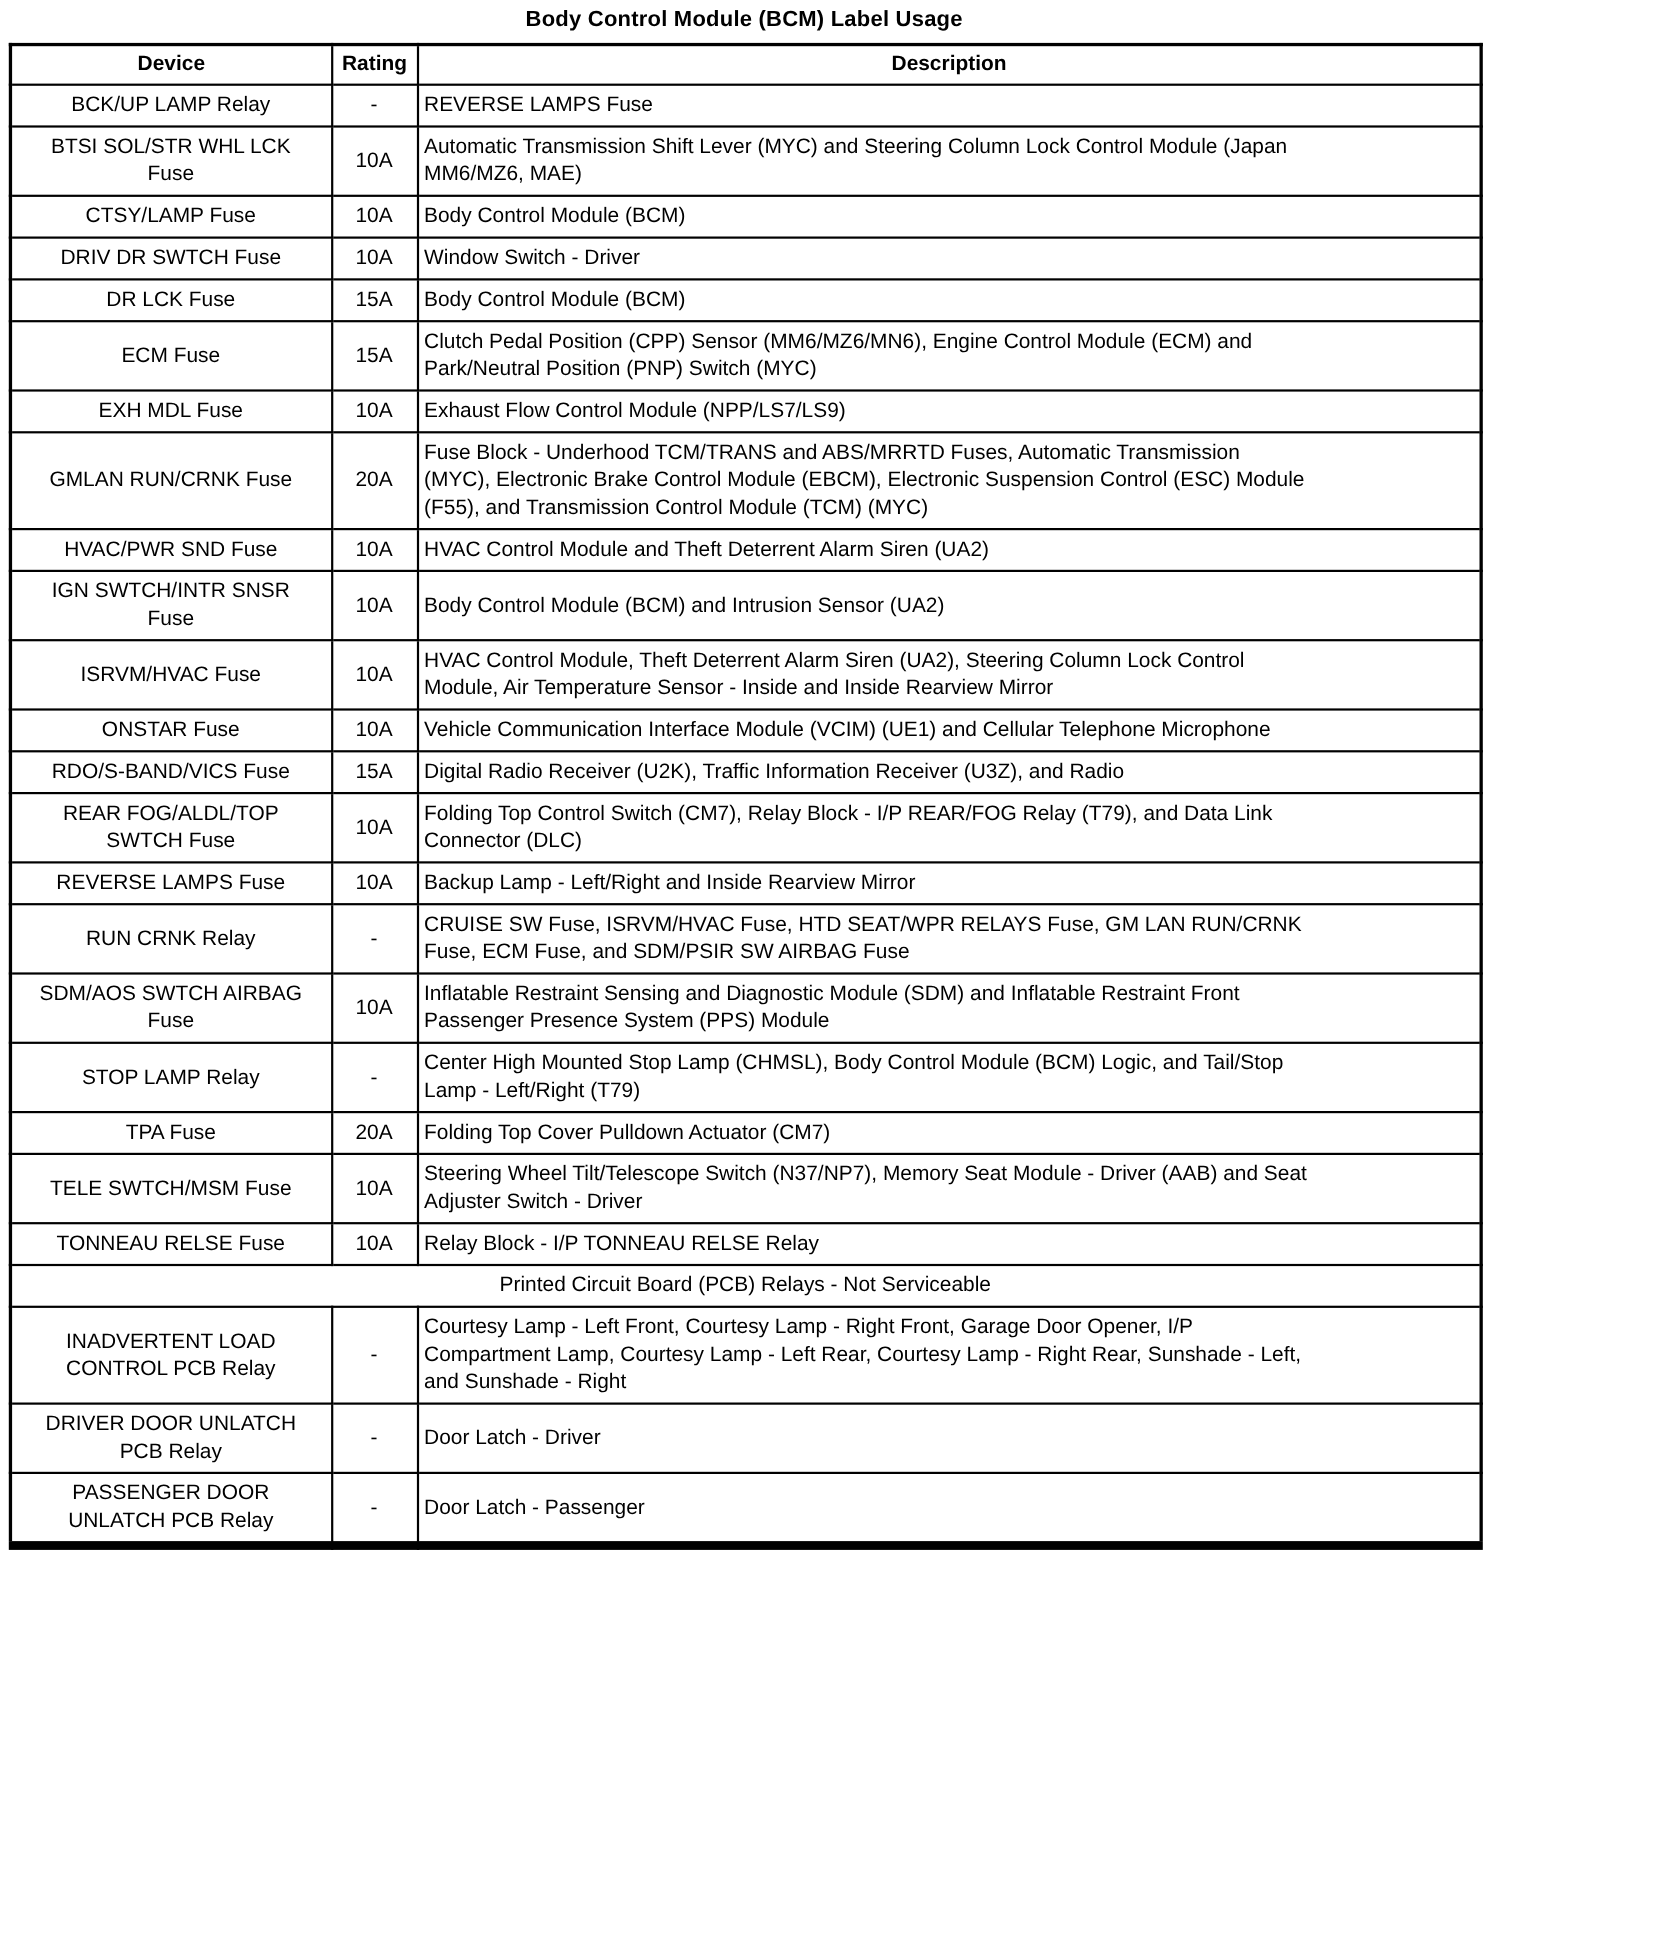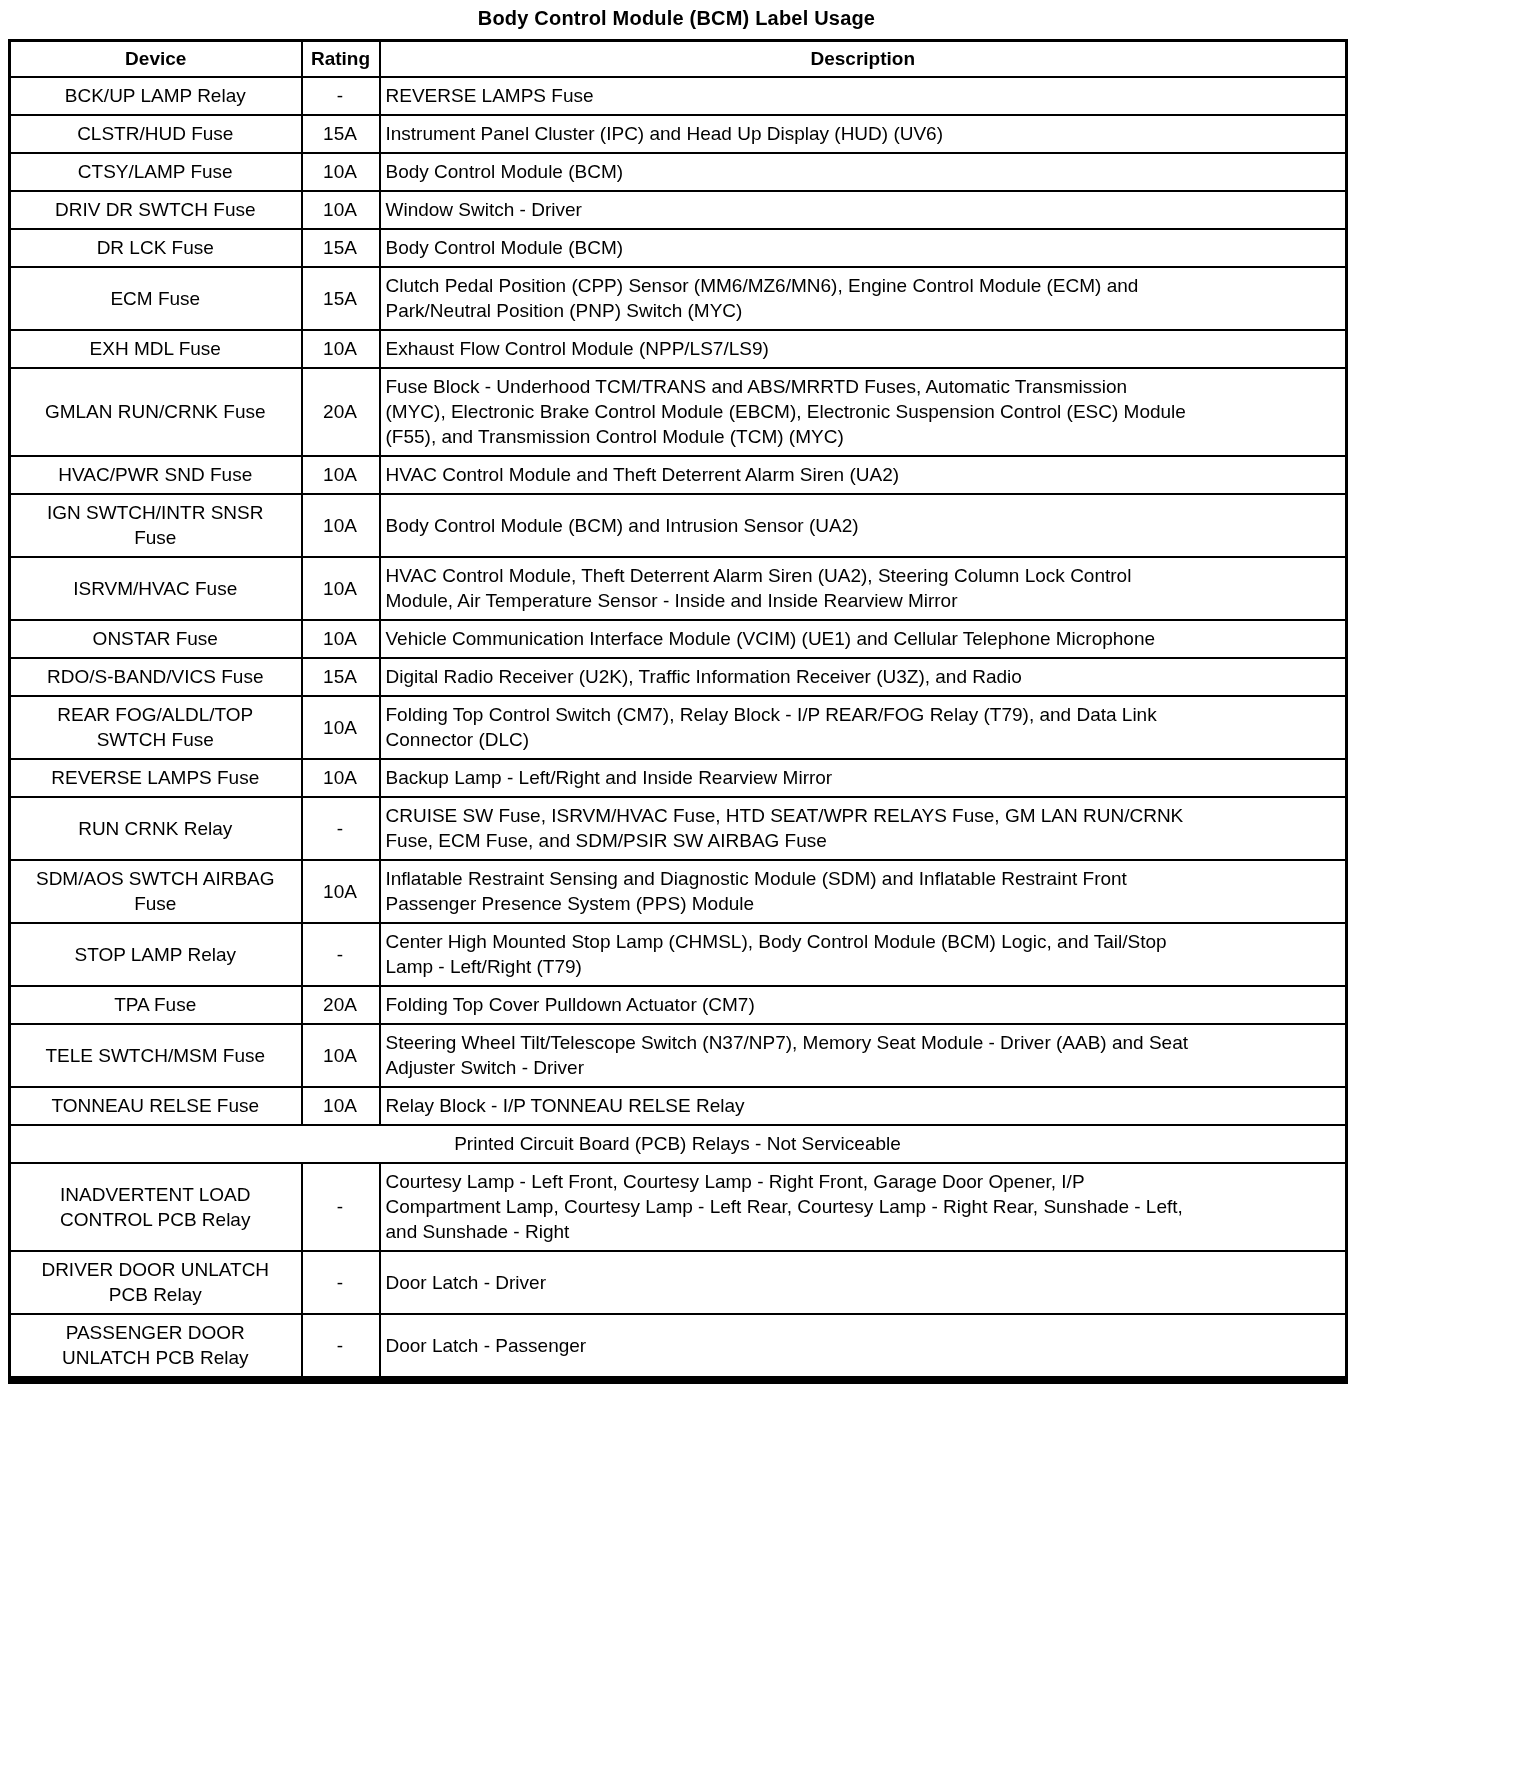--- a/index.html
+++ b/index.html
@@ -87,23 +87,25 @@
         <th>Description</th>
       </tr>
     </thead>
     <tbody>
         <tr>
           <td class="device">BCK/UP LAMP Relay</td>
           <td class="rating">-</td>
           <td class="desc">REVERSE LAMPS Fuse</td>
         </tr>
         <tr>
-          <td class="device">CLSTR/HUD Fuse</td>
-          <td class="rating">15A</td>
-          <td class="desc">Instrument Panel Cluster (IPC) and Head Up Display (HUD) (UV6)</td>
+          <td class="device">BTSI SOL/STR WHL LCK
+Fuse</td>
+          <td class="rating">10A</td>
+          <td class="desc">Automatic Transmission Shift Lever (MYC) and Steering Column Lock Control Module (Japan
+MM6/MZ6, MAE)</td>
         </tr>
         <tr>
           <td class="device">CTSY/LAMP Fuse</td>
           <td class="rating">10A</td>
           <td class="desc">Body Control Module (BCM)</td>
         </tr>
         <tr>
           <td class="device">DRIV DR SWTCH Fuse</td>
           <td class="rating">10A</td>
           <td class="desc">Window Switch - Driver</td>

